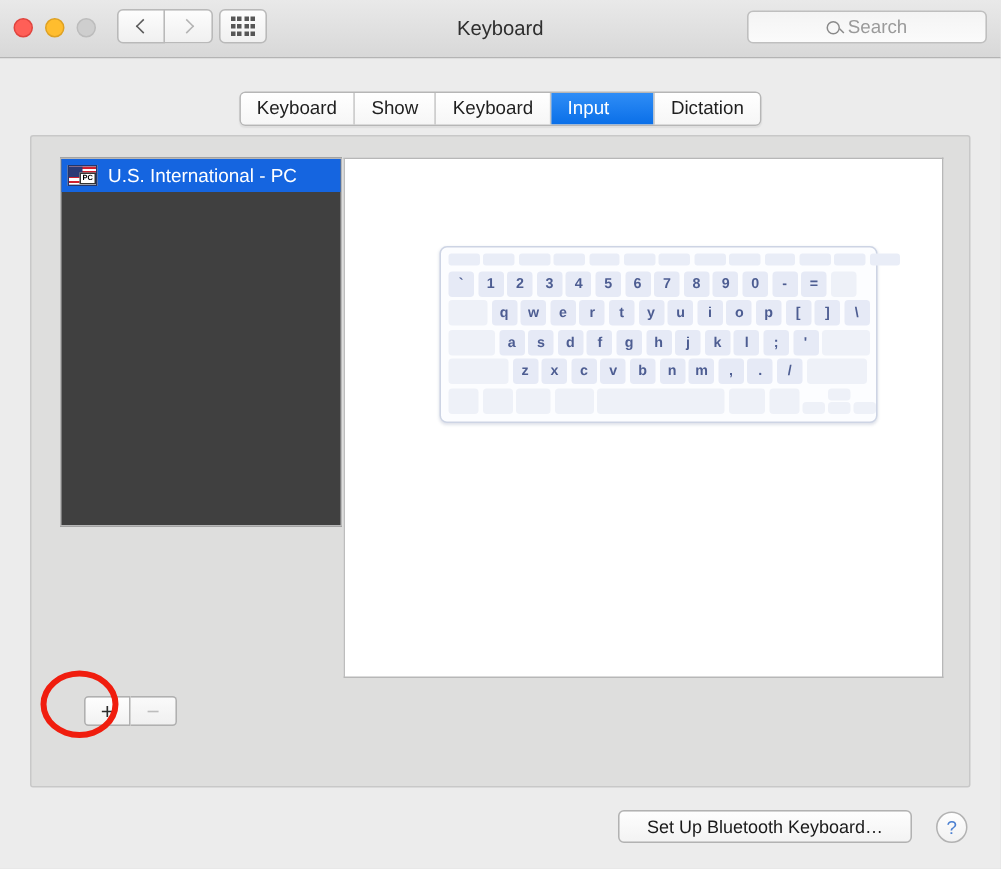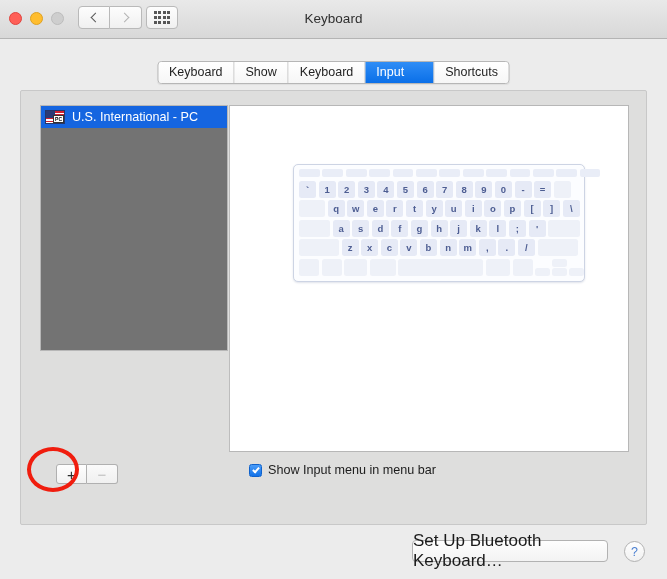--- a/index.html
+++ b/index.html
@@ -82,21 +82,21 @@
 
   
   .panel {
     position: absolute; left: 20px; top: 90px; width: 627px; height: 435px;
     background: #dededd; border: 1px solid #c8c8c8; border-radius: 2px;
   }
 
   
   .listbox {
     position: absolute; left: 19px; top: 14px; width: 188px; height: 246px;
-    background: #737373; border: 1px solid #b7b7b7;
+    background: #404040; border: 1px solid #b7b7b7;
   }
   .list-row {
     height: 22px; display: flex; align-items: center; gap: 7px; padding-left: 4px;
     background: #1565e0; color: #ffffff; font-size: 12.6px;
   }
   .flag {
     width: 20px; height: 14px; position: relative; flex: none;
     border: 1px solid #24366b; background: #fff; overflow: hidden;
   }
   .flag .stripes { position:absolute; inset:0;
@@ -162,21 +162,21 @@
   }
   .cbox .tick { display:block; width:4px; height:7px; border-right:2px solid #fff; border-bottom:2px solid #fff;
     transform: rotate(42deg); margin-bottom:2px; }
   .checklabel { font-size: 12.6px; color: #1c1c1c; }
 
   
   .btbtn {
     position: absolute; left: 412px; top: 540px; width: 196px; height: 22px;
     background: linear-gradient(to bottom,#fefefe,#f3f3f3);
     border: 1px solid #b2b2b2; border-radius: 4px;
-    font-size: 17px; color: #1b1b1b;
+    font-size: 12px; color: #1b1b1b;
     display: flex; align-items: center; justify-content: center;
   }
   .helpbtn {
     position: absolute; left: 624px; top: 541px; width: 21px; height: 21px;
     border-radius: 50%;
     background: linear-gradient(to bottom,#fefefe,#f1f1f1);
     border: 1px solid #b2b2b2;
     font-size: 12.5px; color: #4a7fd1;
     display: flex; align-items: center; justify-content: center;
   }
@@ -212,29 +212,33 @@
         <i></i>
         <i></i>
         <i></i>
         <i></i>
         <i></i>
     </span>
   </div>
 
   <div class="wintitle">Keyboard</div>
 
+  <div class="searchfield">
+    <span class="mag"></span>
+    <span class="search-ph">Search</span>
+  </div>
 </div>
 
 <div class="tabbar">
   <div class="tabs">
     <div class="tab">Keyboard</div>
     <div class="tab">Show</div>
     <div class="tab">Keyboard</div>
     <div class="tab active">Input Sources</div>
-    <div class="tab">Shortcuts</div>
+    <div class="tab">Dictation</div>
   </div>
 </div>
 
 <div class="panel">
 
   <div class="listbox">
     <div class="list-row">
       <span class="flag">
         <span class="stripes"></span>
         <span class="canton"></span>
@@ -345,25 +349,19 @@
       </div>
 
     </div>
   </div>
 
   <div class="pm">
     <div class="pmbtn">+</div>
     <div class="pmbtn">−</div>
   </div>
 
-  <div class="checkrow">
-    <span class="cbox">
-      <span class="tick"></span>
-    </span>
-    <span class="checklabel">Show Input menu in menu bar</span>
-  </div>
 
 </div>
 
 <div class="annot"></div>
 
 <div class="btbtn">Set Up Bluetooth Keyboard…</div>
 <div class="helpbtn">?</div>
 
 </body></html>

